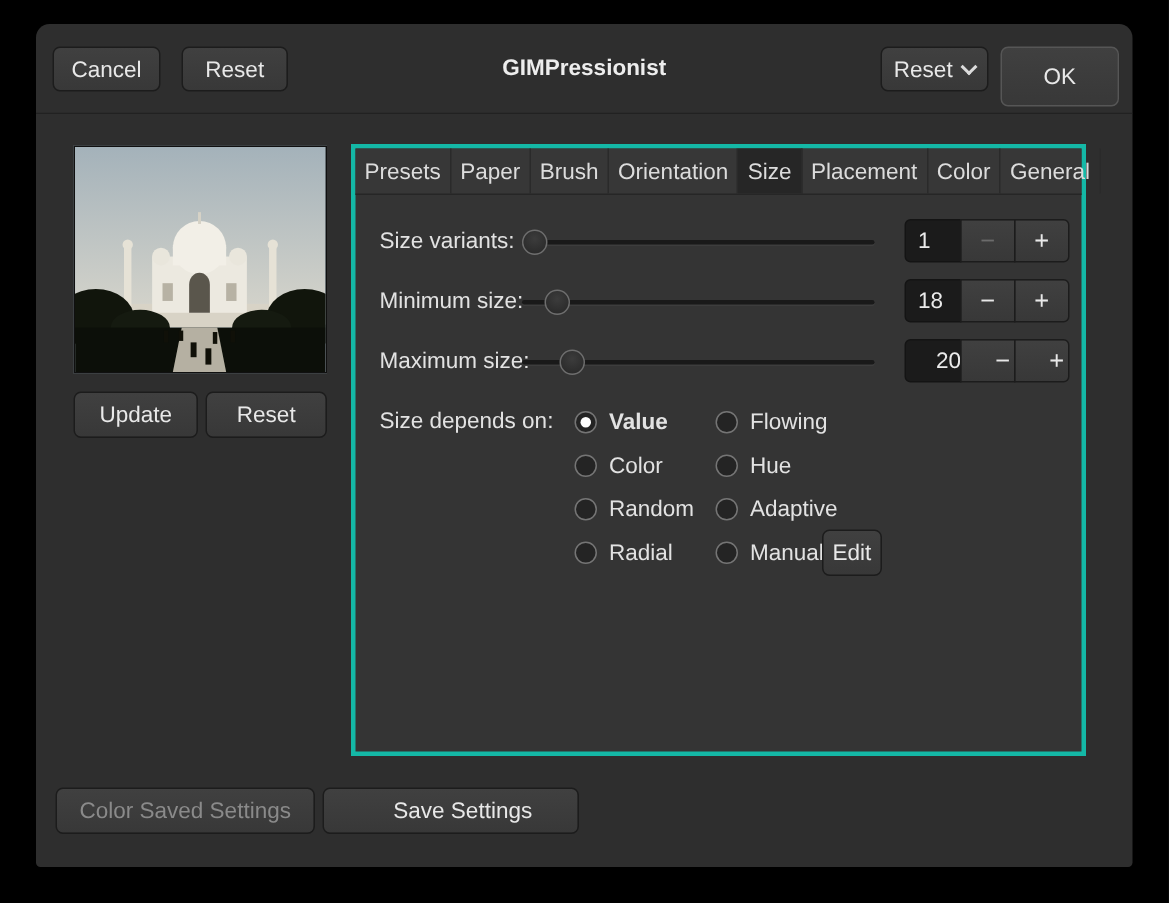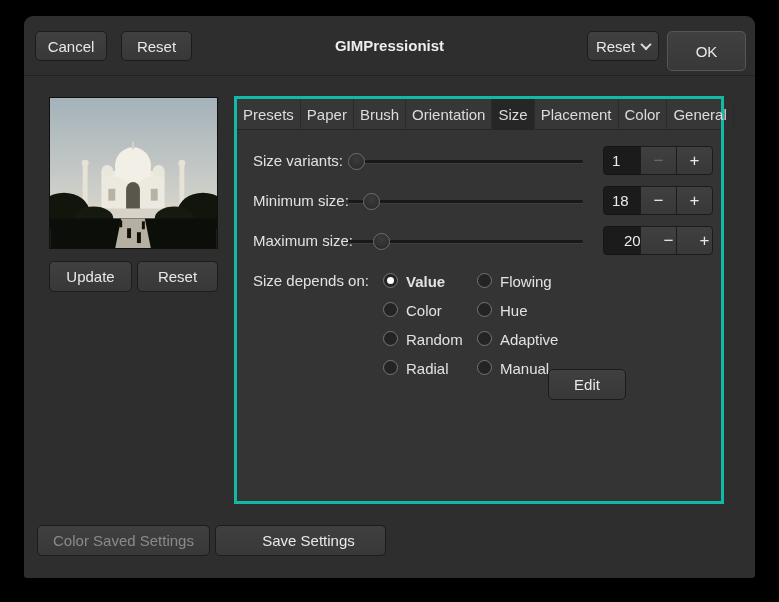--- a/index.html
+++ b/index.html
@@ -80,33 +80,33 @@
     position:absolute; width:37px; height:29px;
     background:linear-gradient(#404040,#383838); border:1px solid #1c1c1c;
     color:#e8e8e8; font-size:17px; display:flex; align-items:center; justify-content:center;
   }
   .spin-minus { left:403px; border-radius:0; }
   .spin-plus  { left:439px; border-radius:0 4px 4px 0; }
   .se-1 { top:47px; } .se-2 { top:87px; } .se-3 { top:127px;padding-left:20px; }
   .spin-btn.disabled { color:#6b6b6b; }
   
   .radio-item {
-    position:absolute; display:flex; align-items:flex-start; gap:8px;
+    position:absolute; display:flex; align-items:center; gap:8px;
     color:#e2e2e2; font-size:15px; height:16px; white-space:nowrap;
   }
   .col1 { left:146px; } .col2 { left:240px; }
   .r1 { top:174px; } .r2 { top:203px; } .r3 { top:232px; } .r4 { top:261px; }
   .radio {
     width:15px; height:15px; border-radius:50%; background:#242424;
     border:1px solid #757575; display:flex; align-items:center; justify-content:center;
     flex:none;
   }
   .radio.checked::after { content:""; width:7px; height:7px; border-radius:50%; background:#fff; }
   .opt-bold { font-weight:bold; }
-  .btn-edit { left:311px; top:254px; width:78px; height:31px; position:absolute;margin-top:16px; }
+  .btn-edit { left:311px; top:254px; width:40px; height:31px; position:absolute; }
   
   .btn-load { left:13px; top:509px; width:173px; height:31px; color:#8a8a8a; }
   .btn-save { left:191px; top:509px; width:171px; height:31px;padding-left:16px; }
 </style>
 </head>
 <body>
 
 <div class="screen">
   <div class="dialog">
 

